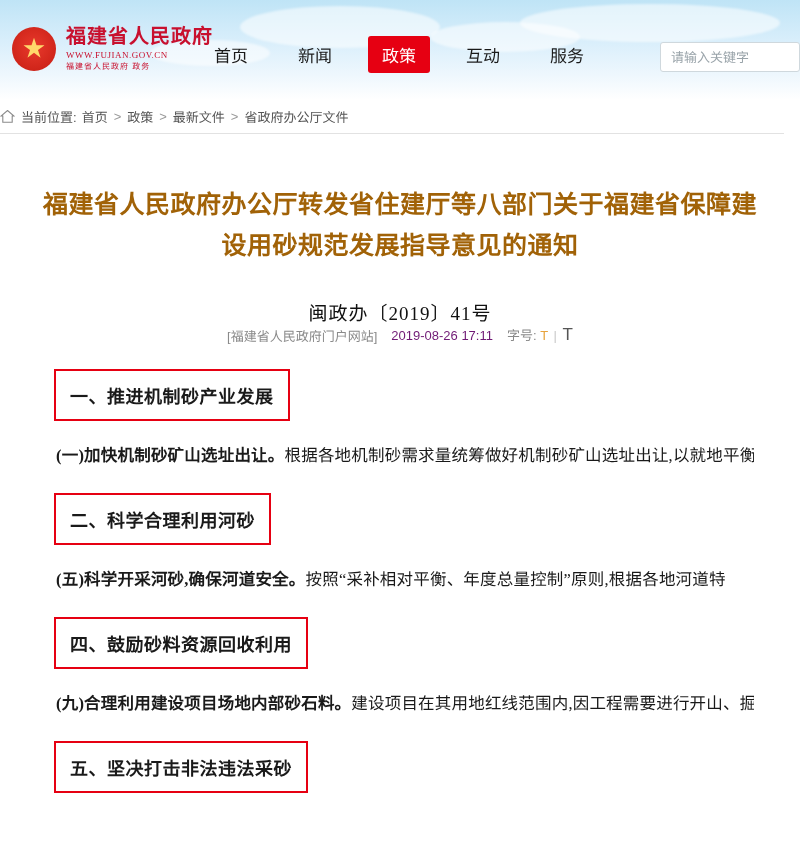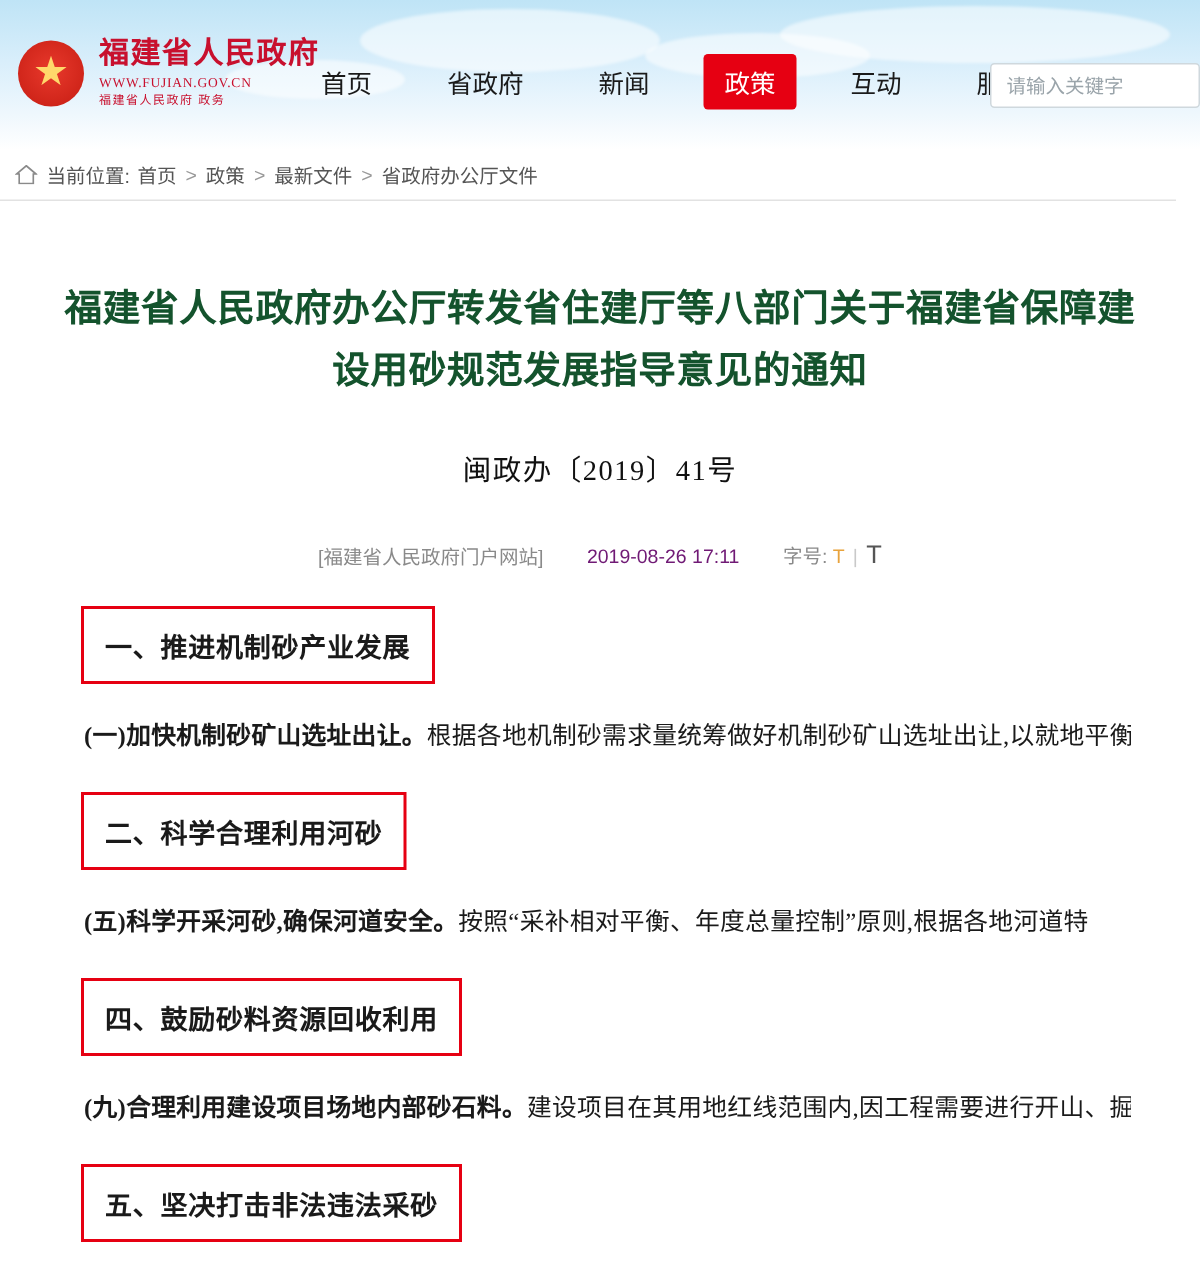--- a/index.html
+++ b/index.html
@@ -119,21 +119,21 @@
   .search-box input::placeholder { color: #9aa4aa; }
 
   
   .breadcrumb {
     width: 784px;
     height: 34px;
     background: #ffffff;
     border-bottom: 1px solid #e2e2e2;
     display: flex;
     align-items: center;
-    padding-left: 10px;
+    padding-left: 0;
     font-size: 13px;
     color: #555;
   }
   .home-icon {
     width: 15px; height: 13px;
     margin-right: 6px;
     position: relative;
     flex: none;
   }
   .home-icon svg { display: block; }
@@ -142,44 +142,43 @@
 
   
   .article {
     width: 800px;
     padding: 0 30px;
     background: #fff;
   }
   .art-title {
     margin: 52px 12px 0 12px;
     text-align: center;
-    font-family: Liberation Sans, sans-serif;
+    font-family: Liberation Mono, monospace;
     font-size: 25px;
     font-weight: bold;
-    color: #14532d;
+    color: #a16207;
     line-height: 41px;
     letter-spacing: 0.5px;
   }
   .art-docnum {
     margin-top: 30px;
     text-align: center;
     font-family: "Liberation Serif", serif;
     font-size: 19px;
     color: #111;
     letter-spacing: 1px;
   }
   .art-meta {
-    margin-top: 34px;
     text-align: center;
     font-size: 13px;
     color: #8a8a8a;
     display: flex;
     align-items: center;
     justify-content: center;
-    gap: 29px;
+    gap: 14px;
   }
   .meta-source { color: #8a8a8a; }
   .meta-time { color: #701a75; }
   .meta-fs { color: #8a8a8a; }
   .fs-small { color: #e8a33d; font-size: 13px; cursor: pointer; }
   .fs-div { color: #c9c9c9; margin: 0 2px; }
   .fs-big { color: #555; font-size: 17px; cursor: pointer; }
 
   
   .body-wrap { margin-top: 24px; padding: 0 16px; }
@@ -221,21 +220,20 @@
     <div class="emblem"></div>
     <div class="brand-text">
       <span class="brand-title">福建省人民政府</span>
       <span class="brand-url">WWW.FUJIAN.GOV.CN</span>
       <span class="brand-sub">福建省人民政府 政务</span>
     </div>
   </div>
 
   <div class="nav">
     <div class="nav-item">首页</div>
-    <div class="nav-item">省政府</div>
     <div class="nav-item">新闻</div>
     <div class="nav-item active">政策</div>
     <div class="nav-item">互动</div>
     <div class="nav-item">服务</div>
   </div>
 
   <div class="search-box">
     <input type="text" placeholder="请输入关键字" style="">
   </div>
 </div>

